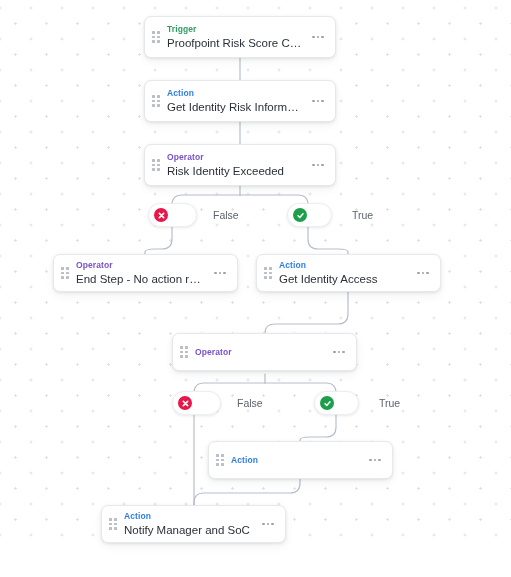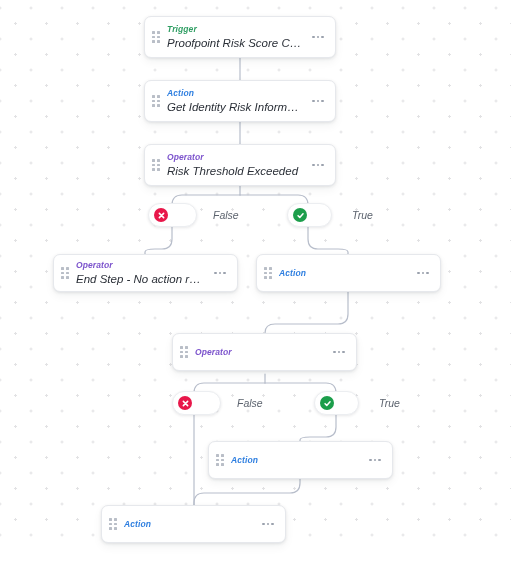--- a/index.html
+++ b/index.html
@@ -16,21 +16,20 @@
   #canvas {
     position: relative;
     width: 511px;
     height: 546px;
     background-color: #ffffff;
     background-image:
       radial-gradient(#e2e2e4 1.1px, transparent 1.2px),
       radial-gradient(#e2e2e4 1.1px, transparent 1.2px);
     background-size: 31px 31px, 31px 31px;
     background-position: 0px 8px, 15.5px 23.5px;
-    font-style: italic;
   }
   #edges {
     position: absolute;
     left: 0;
     top: 0;
     width: 511px;
     height: 577px;
     pointer-events: none;
   }
 
@@ -218,21 +217,21 @@
     <span class="grip">
       <i></i>
         <i></i>
         <i></i>
         <i></i>
         <i></i>
         <i></i>
     </span>
     <span class="node-body">
       <span class="node-kind kind-operator">Operator</span>
-      <span class="node-title">Risk Threshold Exceeded</span>
+      <span class="node-title">Risk Identity Exceeded</span>
     </span>
     <span class="dots">
         <i></i>
         <i></i>
         <i></i>
       </span>
   </div>
 
   <div class="pill" style="left:148px; top:203px; width:49px;">
     <span class="badge-icon badge-false">
@@ -276,20 +275,21 @@
     <span class="grip">
       <i></i>
         <i></i>
         <i></i>
         <i></i>
         <i></i>
         <i></i>
     </span>
     <span class="node-body">
       <span class="node-kind kind-action">Action</span>
+      <span class="node-title">Get Identity Access</span>
     </span>
     <span class="dots">
         <i></i>
         <i></i>
         <i></i>
       </span>
   </div>
 
   <div class="node" style="left:172px; top:333px; width:185px; height:38px;">
     <span class="grip">
@@ -351,20 +351,21 @@
     <span class="grip">
       <i></i>
         <i></i>
         <i></i>
         <i></i>
         <i></i>
         <i></i>
     </span>
     <span class="node-body">
       <span class="node-kind kind-action">Action</span>
+      <span class="node-title">Notify Manager and SoC</span>
     </span>
     <span class="dots">
         <i></i>
         <i></i>
         <i></i>
       </span>
   </div>
 
 </div>
 

